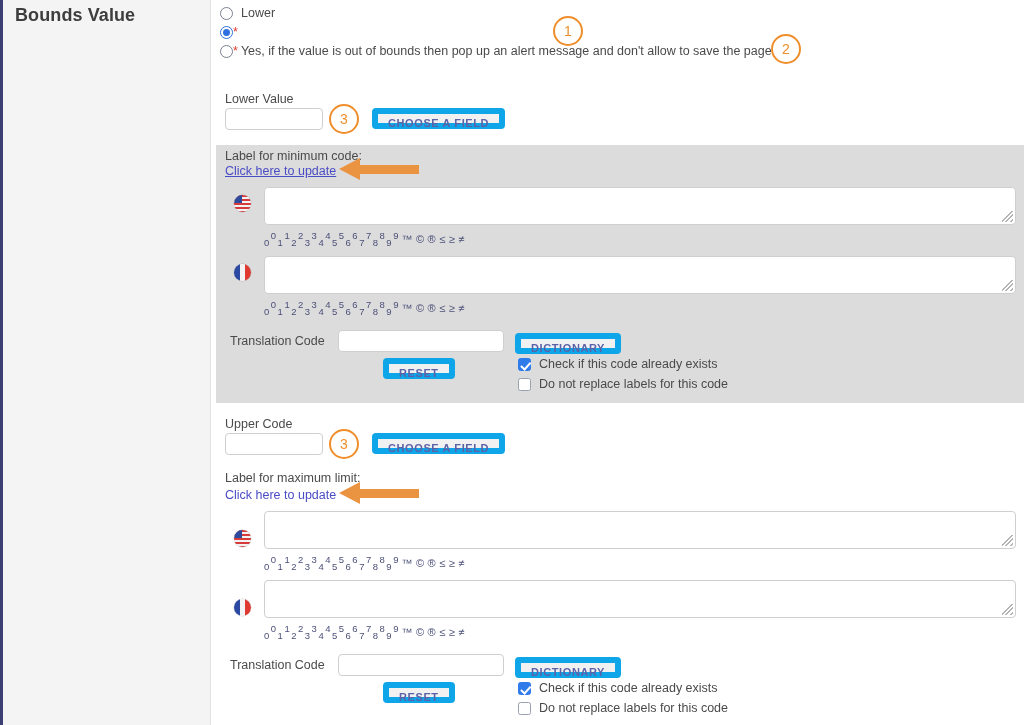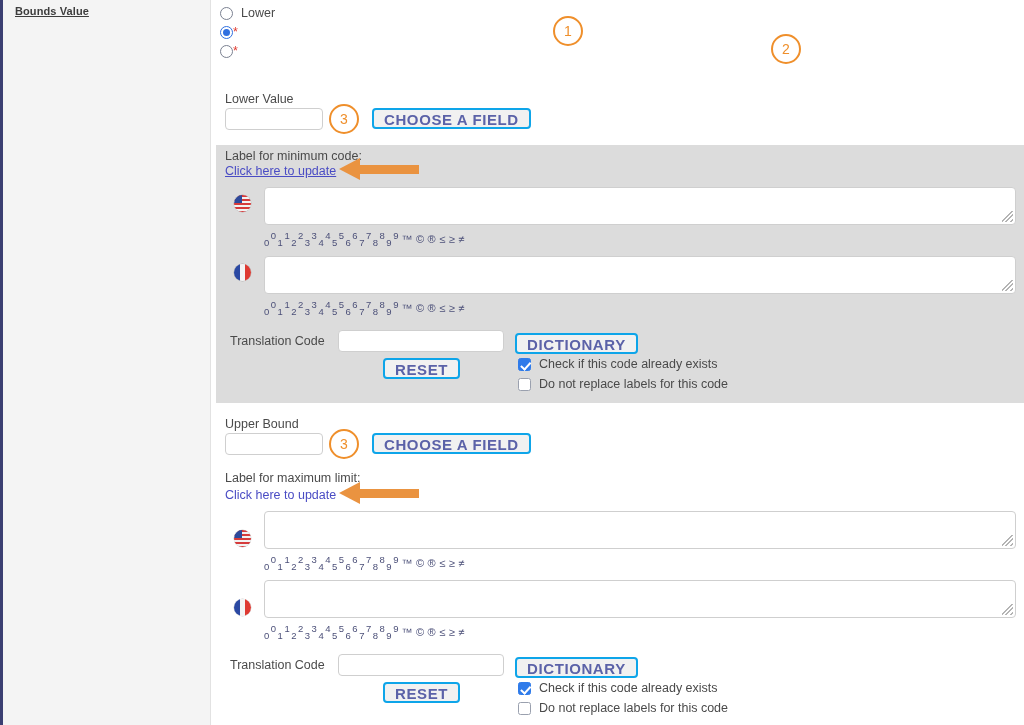--- a/index.html
+++ b/index.html
@@ -16,23 +16,22 @@
 
   
   #sidebar{
     position:absolute; left:0; top:0; width:211px; height:725px;
     background:#f4f4f4;
     border-left:3px solid #3b3f72;
     border-right:1px solid #e2e2e2;
   }
   #sidebar .side-title{
     position:absolute; left:12px; top:5px;
-    font-weight:bold; font-size:11px; color:#3d3d3d;
+    font-weight:bold; font-size:18px; color:#3d3d3d;
     letter-spacing:.1px;
-    text-decoration:underline;
   }
 
   
   #main{
     position:absolute; left:211px; top:0; width:813px; height:725px;
     background:#ffffff;
   }
 
   
   .radio-row{ position:absolute; left:9px; height:20px; display:flex; align-items:center; }
@@ -72,22 +71,22 @@
   }
 
   
   .fld-label{ position:absolute; font-size:12.5px; color:#4a4a4a; }
   .txt-input{
     position:absolute; height:22px; background:#fff;
     border:1px solid #cfcfcf; border-radius:4px;
   }
   .btn{
     position:absolute; height:21px; line-height:19px;
-    background:#f1f1f1; border:2px solid #0ea5e9; border-radius:4px;
-    color:#5b62a8; font-weight:bold; font-size:15px;
+    background:#f1f1f1; border:6px solid #0ea5e9; border-radius:4px;
+    color:#5b62a8; font-weight:bold; font-size:11px;
     letter-spacing:.6px; text-align:center; padding:0 10px;
     white-space:nowrap;
   }
   .link{
     position:absolute; font-size:12.5px; color:#4a4cc4;
   }
   .link.u{ text-decoration:underline; }
 
   
   .panel{ position:absolute; left:5px; width:808px; background:#dcdcdc; }
@@ -154,20 +153,21 @@
   </div>
 
   <div class="radio-row" style="top:22px;">
     <span class="radio checked"></span>
     <span class="req">*</span>
   </div>
 
   <div class="radio-row" style="top:41px;">
     <span class="radio"></span>
     <span class="req">*</span>
+    <span class="radio-label" style="margin-left:2px;">Yes, if the value is out of bounds then pop up an alert message and don't allow to save the page</span>
   </div>
 
   <div class="badge" style="left:342px;top:16px;">1</div>
   <div class="badge" style="left:560px;top:34px;">2</div>
 
   <div class="fld-label" style="left:14px;top:92px;">Lower Value</div>
   <input class="txt-input" type="text" style="left: 14px; top: 108px; width: 98px;" value="">
   <div class="badge" style="left:118px;top:104px;">3</div>
   <div class="btn" style="left:161px;top:108px;">CHOOSE A FIELD</div>
 
@@ -209,21 +209,21 @@
     <div class="cbrow" style="left:302px;top:212px;">
       <span class="cbox on"></span>
       <span class="cblabel">Check if this code already exists</span>
     </div>
     <div class="cbrow" style="left:302px;top:232px;">
       <span class="cbox"></span>
       <span class="cblabel">Do not replace labels for this code</span>
     </div>
   </div>
 
-  <div class="fld-label" style="left:14px;top:417px;">Upper Bound</div>
+  <div class="fld-label" style="left:14px;top:417px;">Upper Code</div>
   <input class="txt-input" type="text" style="left: 14px; top: 433px; width: 98px;" value="">
   <div class="badge" style="left:118px;top:429px;">3</div>
   <div class="btn" style="left:161px;top:433px;">CHOOSE A FIELD</div>
 
   <div class="fld-label" style="left:14px;top:471px;">Label for maximum limit:</div>
   <a class="link" style="left:14px;top:488px;">Click here to update</a>
 
   <div class="arrow" style="left:128px;top:482px;width:80px;">
     <div class="head"></div>
       <div class="tail" style="width:61px;"></div>

